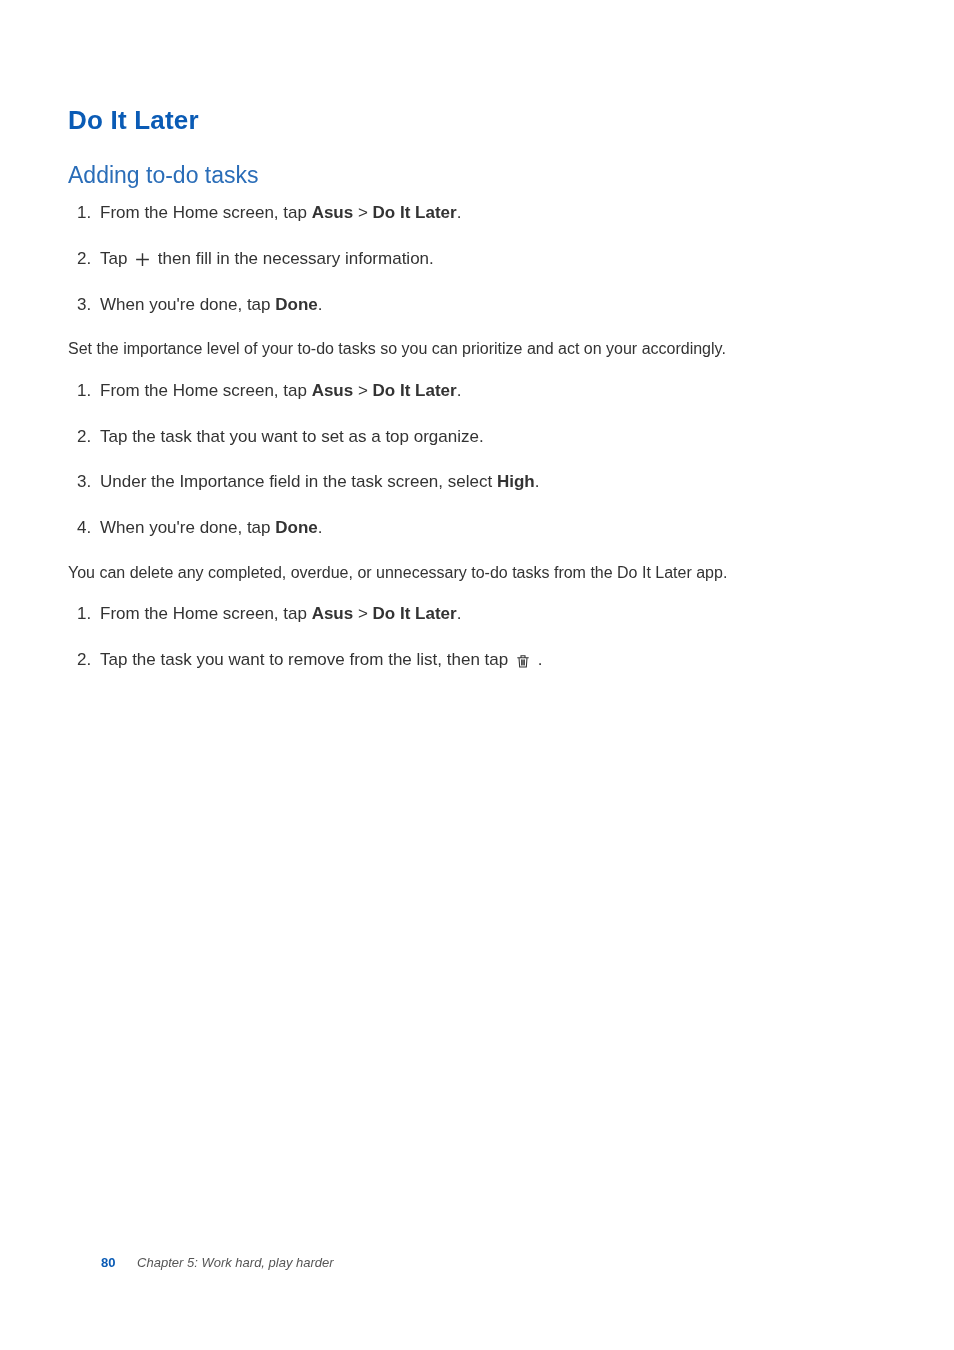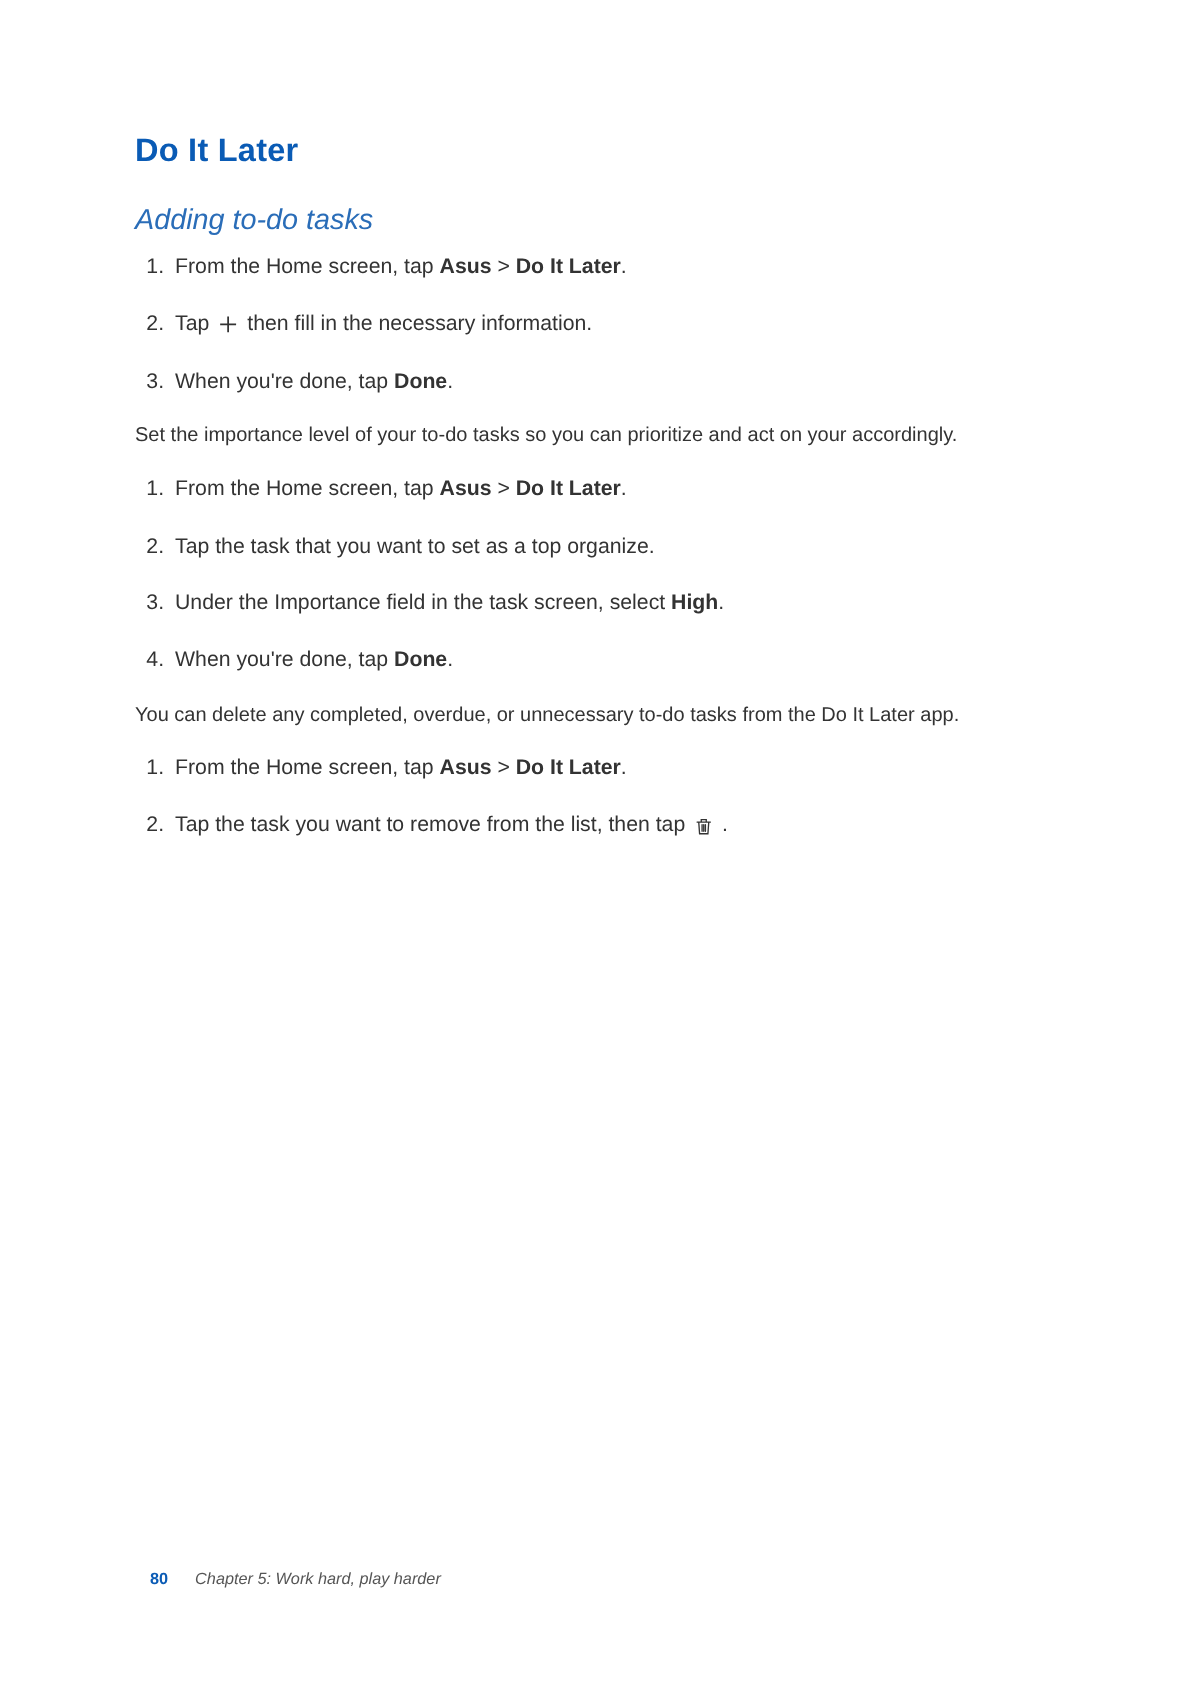--- a/index.html
+++ b/index.html
@@ -7,35 +7,34 @@
     margin: 0;
     padding: 0;
     background: #ffffff;
     font-family: "Myriad Pro", "Segoe UI", -apple-system, sans-serif;
     color: #333;
     width: 954px;
     height: 1350px;
     position: relative;
   }
   .page {
-    padding: 105px 108px 0 108px;
+    padding: 105px 108px 0 68px;
   }
   h1.section-title {
     color: #0a5bb5;
     font-size: 26px;
     font-weight: 700;
     margin: 0 0 24px 0;
     letter-spacing: 0.2px;
   }
   h2.subsection {
     color: #2a6db8;
     font-size: 23px;
     font-weight: 400;
     margin: 26px 0 12px 0;
-    font-style: italic;
   }
   p.body {
     font-size: 16px;
     line-height: 1.4;
     margin: 0 0 18px 0;
     color: #333;
   }
   ol.steps {
     margin: 10px 0 0 0;
     padding-left: 28px;
@@ -48,21 +47,21 @@
   }
   .bold { font-weight: 700; }
   .inline-icon {
     display: inline-block;
     vertical-align: middle;
     margin: 0 2px;
   }
   .footer {
     position: absolute;
     bottom: 80px;
-    left: 120px;
+    left: 101px;
     font-size: 13px;
     color: #555;
   }
   .footer .pg {
     color: #0a5bb5;
     font-weight: 700;
     margin-right: 18px;
   }
   .footer .chap {
     font-style: italic;

